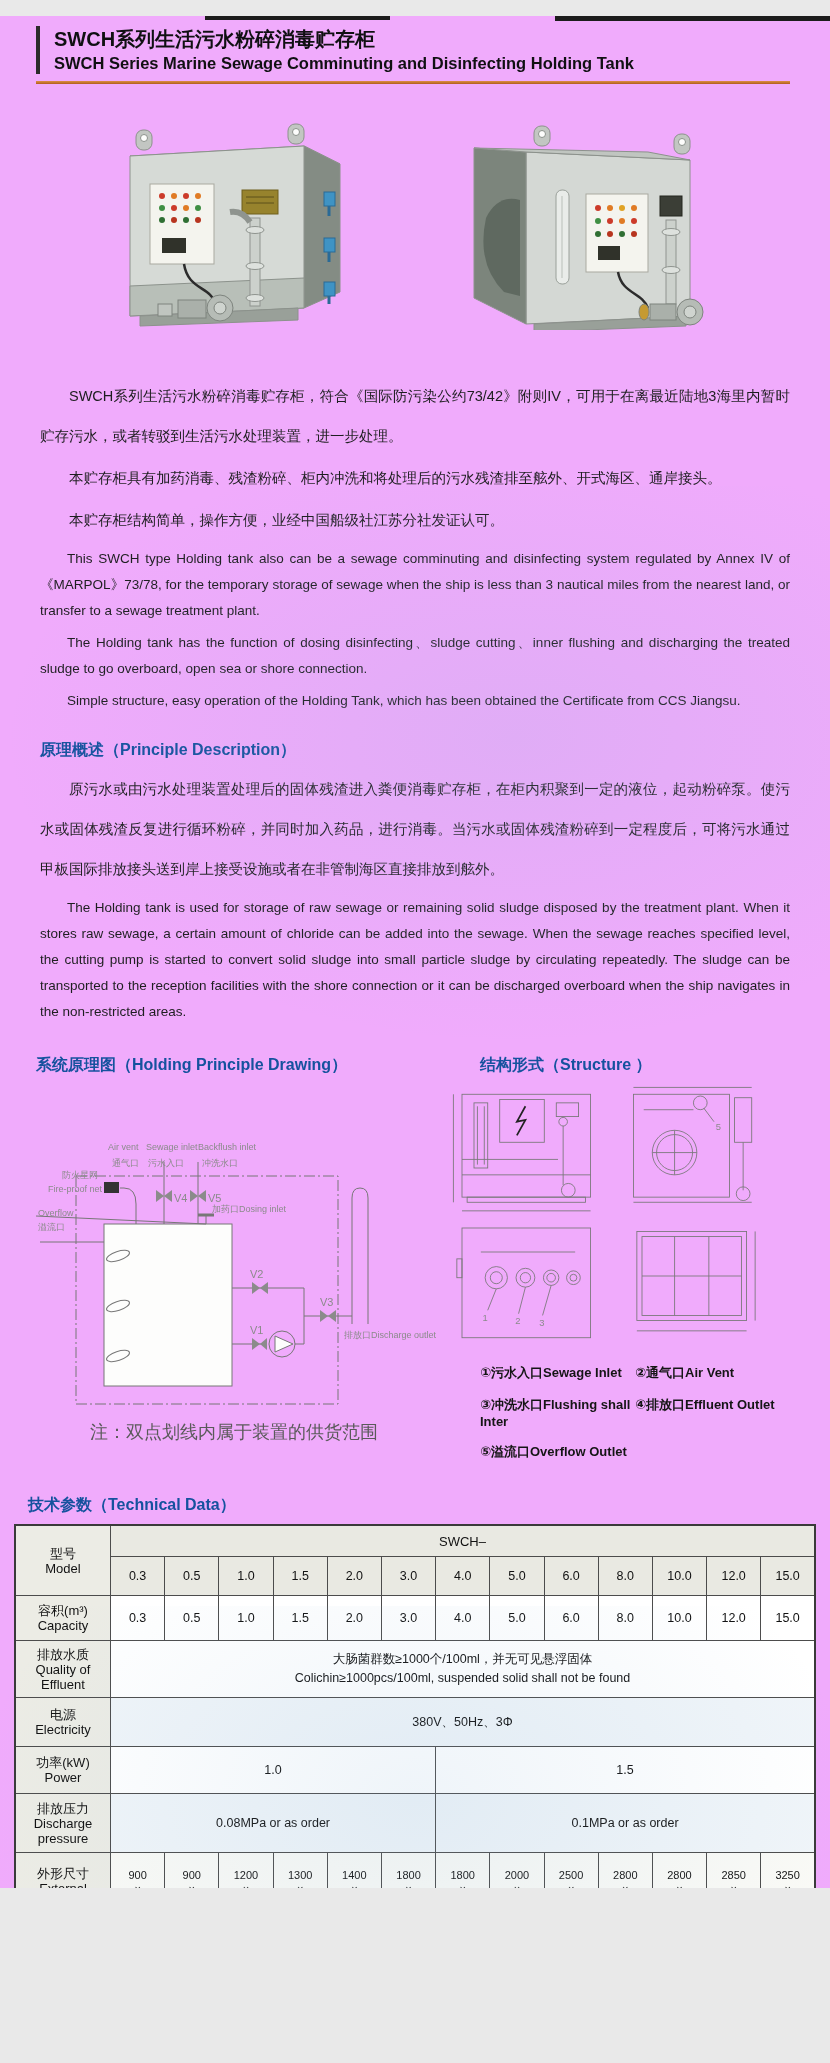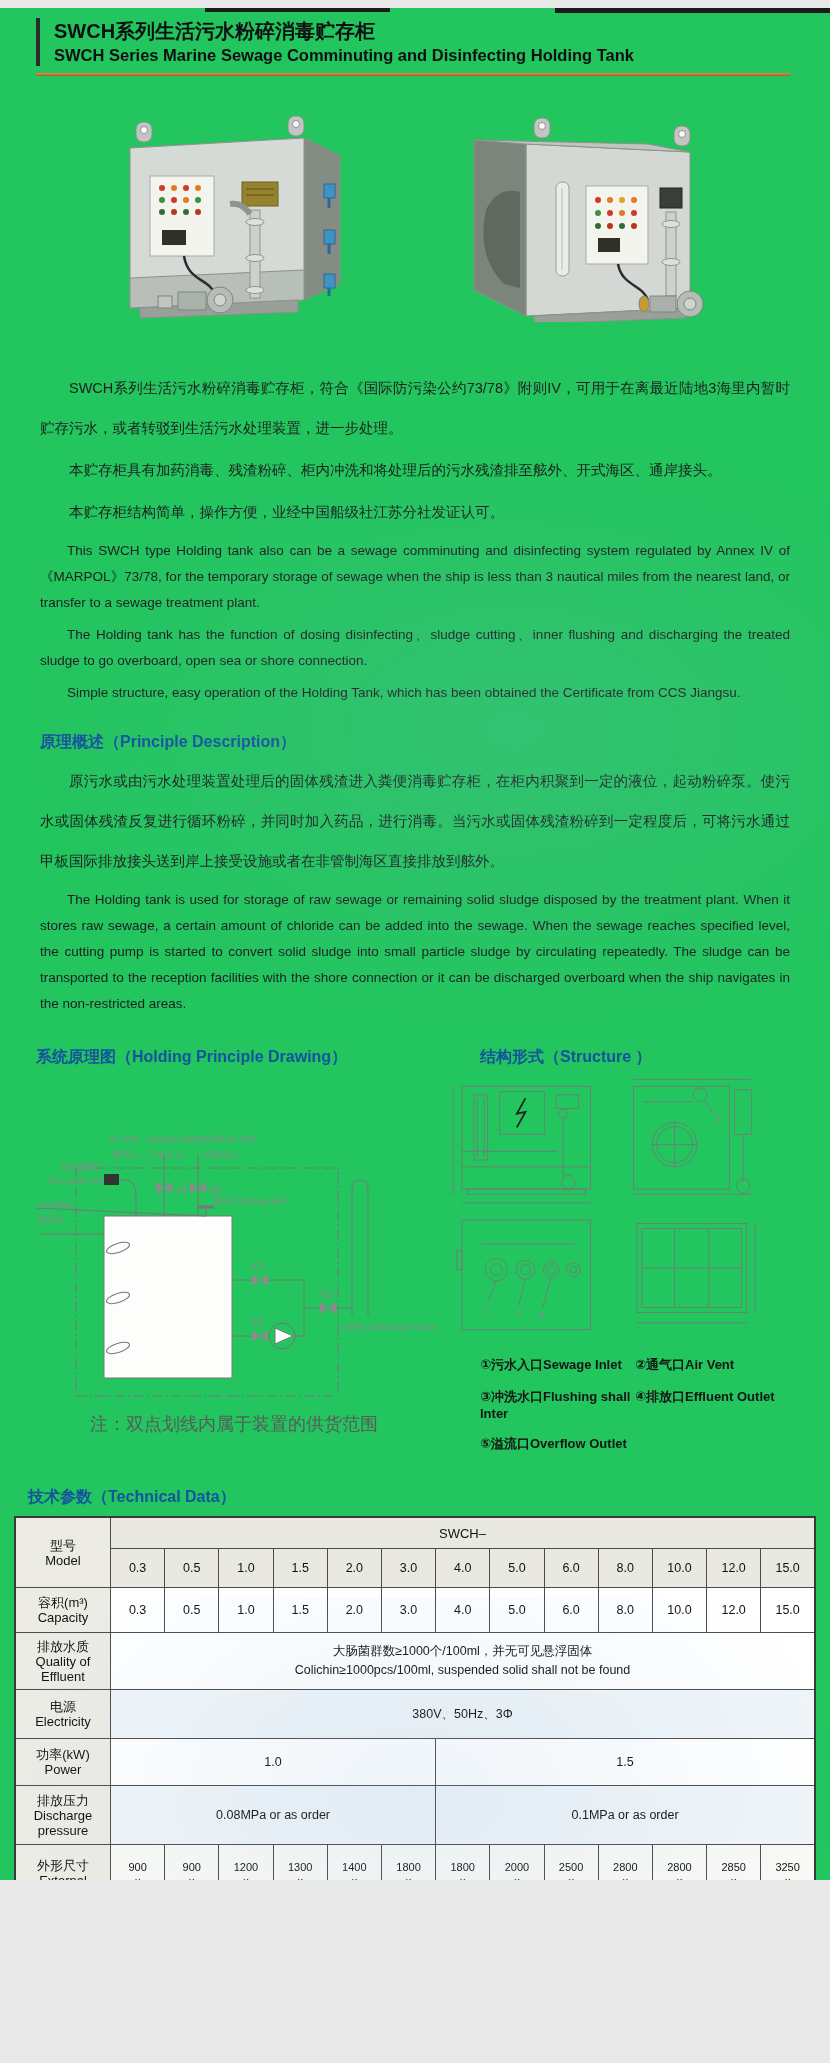--- a/index.html
+++ b/index.html
@@ -1,16 +1,16 @@
 <!DOCTYPE html>
 <html><head>
 <meta charset="utf-8">
 <style>
   html,body{margin:0;padding:0;background:#e9e9e9;}
-  .page{position:relative;width:830px;height:1872px;margin:8px auto;background:#22c55e;
+  .page{position:relative;width:830px;height:1872px;margin:16px auto;background:#f0abfc;
         font-family:"Liberation Sans","DejaVu Sans",sans-serif;color:#1e1e20;overflow:hidden;}
   .wm{position:absolute;left:0;right:0;pointer-events:none;}
   .wm1{top:470px;height:560px;background:radial-gradient(ellipse at 62% 45%, rgba(140,180,215,.16), rgba(140,180,215,0) 70%);}
   .wm2{top:1590px;height:480px;background:radial-gradient(ellipse at 50% 40%, rgba(140,180,215,.14), rgba(140,180,215,0) 75%);}
   .topbar1{position:absolute;top:0;left:205px;width:185px;height:4px;background:#1c1c1c;}
   .topbar2{position:absolute;top:0;left:555px;right:0;height:5px;background:#1c1c1c;}
 
   header{position:relative;padding:10px 40px 0 36px;}
   .title-wrap{border-left:4px solid #2b2b2b;padding-left:14px;}
   .title-cn{font-size:20px;font-weight:bold;color:#101012;line-height:26px;}
@@ -175,21 +175,21 @@
       <g stroke="#7e847e">
         <circle cx="252" cy="212" r="13" fill="#b6bcb6"></circle>
           <circle cx="252" cy="212" r="6" fill="#cfd4cf"></circle>
         <rect x="212" y="204" width="26" height="16" fill="#aab0aa"></rect>
         <ellipse cx="206" cy="212" rx="5" ry="8" fill="#c59a32"></ellipse>
       </g>
     </svg>
   </div>
 
   <section class="sec-app">
-    <p class="cn">SWCH系列生活污水粉碎消毒贮存柜，符合《国际防污染公约73/78》附则IV，可用于在离最近陆地3海里内暂时贮存污水，或者转驳到生活污水处理装置，进一步处理。</p>
+    <p class="cn">SWCH系列生活污水粉碎消毒贮存柜，符合《国际防污染公约73/42》附则IV，可用于在离最近陆地3海里内暂时贮存污水，或者转驳到生活污水处理装置，进一步处理。</p>
     <p class="cn">本贮存柜具有加药消毒、残渣粉碎、柜内冲洗和将处理后的污水残渣排至舷外、开式海区、通岸接头。</p>
     <p class="cn">本贮存柜结构简单，操作方便，业经中国船级社江苏分社发证认可。</p>
     <p class="en">This SWCH type Holding tank also can be a sewage comminuting and disinfecting system regulated by Annex IV of 《MARPOL》73/78, for the temporary storage of sewage when the ship is less than 3 nautical miles from the nearest land, or transfer to a sewage treatment plant.</p>
     <p class="en">The Holding tank has the function of dosing disinfecting、sludge cutting、inner flushing and discharging the treated sludge to go overboard, open sea or shore connection.</p>
     <p class="en">Simple structure, easy operation of the Holding Tank, which has been obtained the Certificate from CCS Jiangsu.</p>
   </section>
 
   <section class="sec-pr">
     <h3 class="sec-h">原理概述（Principle Description）</h3>
     <p class="cn">原污水或由污水处理装置处理后的固体残渣进入粪便消毒贮存柜，在柜内积聚到一定的液位，起动粉碎泵。使污水或固体残渣反复进行循环粉碎，并同时加入药品，进行消毒。当污水或固体残渣粉碎到一定程度后，可将污水通过甲板国际排放接头送到岸上接受设施或者在非管制海区直接排放到舷外。</p>

